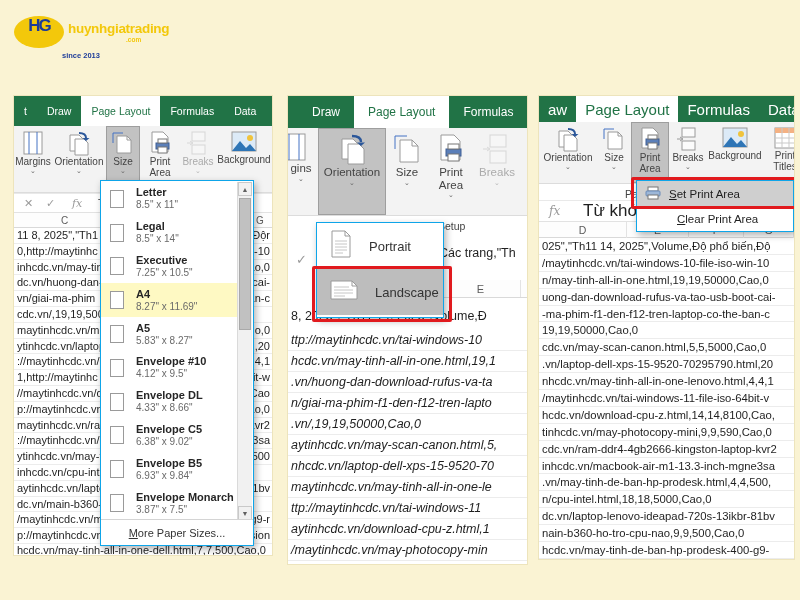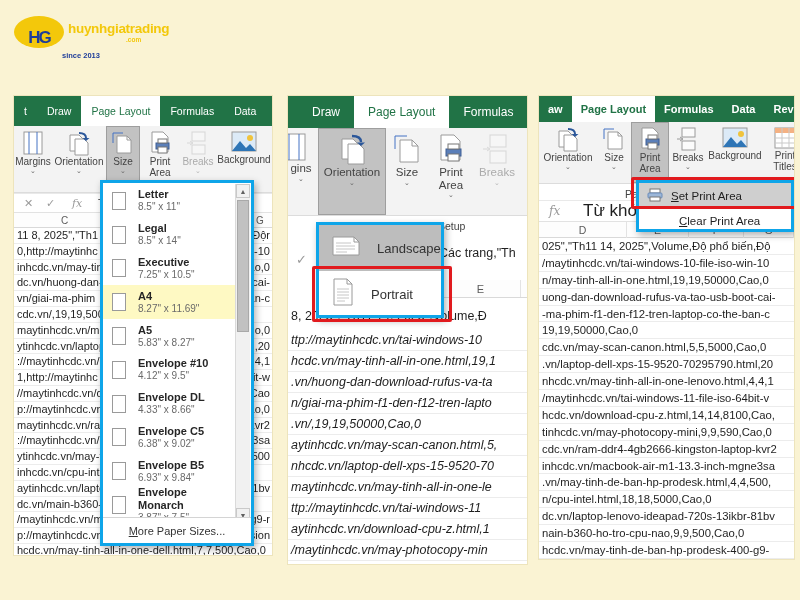--- a/index.html
+++ b/index.html
@@ -2,21 +2,21 @@
 <html><head>
 <meta charset="utf-8">
 <style>
   * { margin:0; padding:0; box-sizing:border-box; }
   html,body { width:800px; height:600px; }
   body { position:relative; background:#FAF3D3; font-family:"Liberation Sans",sans-serif; overflow:hidden; }
 
   
   .logo { position:absolute; left:14px; top:12px; width:160px; height:52px; }
   .logo-oval { position:absolute; left:0; top:4px; width:50px; height:32px; background:#F3C80B;
-               border-radius:50%; display:flex; align-items:flex-end; justify-content:center; }
+               border-radius:50%; display:flex; align-items:flex-start; justify-content:center; }
   .logo-oval span { color:#1D3C99; font-weight:900; font-size:17px; letter-spacing:-2px; }
   .logo-brand { position:absolute; left:54px; top:9px; color:#F3C80B; font-weight:800; font-size:13.5px; letter-spacing:-0.3px; }
   .logo-suffix { position:absolute; left:112px; top:24px; color:#F3C80B; font-weight:700; font-size:6.5px; }
   .logo-tagline { position:absolute; left:4px; top:39px; color:#1D3C99; font-weight:700; font-size:7.5px;padding-left:44px; }
 
   
   .panel { position:absolute; background:#fff; border:1px solid #EDE4BC; overflow:hidden; }
   #panel-size      { left:13px;  top:95px; width:260px; height:461px; }
   #panel-orient    { left:287px; top:95px; width:241px; height:470px; }
   #panel-printarea { left:538px; top:95px; width:257px; height:465px; }
@@ -42,21 +42,21 @@
 
   .hdr-row { position:absolute; background:#FDFDFD; border-bottom:1px solid #D9D9D9; color:#5A5A5A; }
   .hdr-cell { position:absolute; top:0; bottom:0; display:flex; align-items:center; justify-content:center; border-right:1px solid #E3E3E3; }
 
   .rows { position:absolute; left:0; right:0; overflow:hidden; }
   .xrow { position:relative; border-bottom:1px solid #ECECEC; color:#1F1F1F; white-space:nowrap; overflow:hidden; }
   .xrow .xl { position:absolute; left:3px; top:0; }
   .xrow .xr { position:absolute; right:2px; top:0; }
 
   
-  .menu { position:absolute; background:#fff; border:3px solid #0ea5e9; box-shadow:2px 3px 7px rgba(0,0,0,.3); z-index:5; }
+  .menu { position:absolute; background:#fff; border:1px solid #0ea5e9; box-shadow:2px 3px 7px rgba(0,0,0,.3); z-index:5; }
   .accel { display:block; }
   .accel::first-letter { text-decoration:underline; }
 
   
   .size-item { display:flex; align-items:center; height:33.8px; padding-left:9px; position:relative; }
   .size-item.selected { background:#fef9c3; }
   .paper-box { width:14px; height:18px; background:#fff; border:1px solid #9a9a9a; flex:0 0 auto; }
   .size-text { margin-left:12px; }
   .size-name { font-weight:700; font-size:11px; color:#262626; line-height:13px; }
   .size-dims { font-size:10px; color:#6a6a6a; line-height:12px; }
@@ -82,21 +82,21 @@
 
   
   #panel-size .tabbar { height:30px; font-size:10.5px; }
   #panel-size .tab { padding:0 10px; }
   #panel-size .ribbon { top:30px; height:67px; font-size:10px; }
   #panel-size .xrow { height:15.8px; line-height:15.8px; font-size:11px; }
   #panel-orient .tabbar { height:32px; font-size:12px; }
   #panel-orient .tab { padding:0 14px; }
   #panel-orient .ribbon { top:32px; height:88px; font-size:11.5px; }
   #panel-orient .xrow { height:21px; line-height:21px; font-size:12.5px;font-style:italic; }
-  #panel-printarea .tabbar { height:26px; font-size:11px;font-weight:bold; }
+  #panel-printarea .tabbar { height:26px; font-size:15px; }
   #panel-printarea .tab { padding:0 9px; }
   #panel-printarea .ribbon { top:26px; height:62px; font-size:10px; }
   #panel-printarea .xrow { height:16.9px; line-height:16.9px; font-size:11.3px; }
 
   .grouplabel { position:absolute; color:#444; font-size:10.5px; }
   .sidefrag { position:absolute; color:#1F1F1F; white-space:nowrap; }
 </style>
 </head>
 <body>
 
@@ -520,47 +520,47 @@
       <div class="xrow">
         <span class="xl">aytinhcdc.vn/download-cpu-z.html,1</span>
       </div>
 
       <div class="xrow">
         <span class="xl">/maytinhcdc.vn/may-photocopy-min</span>
       </div>
     </div>
 
   <div class="menu" style="left:28px; top:126px; width:128px; height:96px;">
-    <div class="or-item selected">
-      <span><svg width="30" height="24">
-            <path d="M2 3 h21 l5 5 v13 h-26 z" fill="#fff" stroke="#9a9a9a"></path>
-            <path d="M23 3 v5 h5" fill="none" stroke="#9a9a9a"></path>
-            <g stroke="#C6C6C6">
-              <line x1="5" y1="9" x2="20" y2="9"></line>
-              <line x1="5" y1="12" x2="24" y2="12"></line>
-              <line x1="5" y1="15" x2="24" y2="15"></line>
-              <line x1="5" y1="18" x2="16" y2="18"></line>
-            </g>
-          </svg></span>
-      <span class="olabel">Landscape</span>
-    </div>
     <div class="or-item">
       <span><svg width="24" height="30">
             <path d="M3 2 h13 l5 5 v21 h-18 z" fill="#fff" stroke="#9a9a9a"></path>
             <path d="M16 2 v5 h5" fill="none" stroke="#9a9a9a"></path>
             <g stroke="#C6C6C6">
               <line x1="6" y1="12" x2="18" y2="12"></line>
               <line x1="6" y1="15" x2="18" y2="15"></line>
               <line x1="6" y1="18" x2="18" y2="18"></line>
               <line x1="6" y1="21" x2="18" y2="21"></line>
               <line x1="6" y1="24" x2="14" y2="24"></line>
             </g>
           </svg></span>
       <span class="olabel">Portrait</span>
     </div>
+    <div class="or-item selected">
+      <span><svg width="30" height="24">
+            <path d="M2 3 h21 l5 5 v13 h-26 z" fill="#fff" stroke="#9a9a9a"></path>
+            <path d="M23 3 v5 h5" fill="none" stroke="#9a9a9a"></path>
+            <g stroke="#C6C6C6">
+              <line x1="5" y1="9" x2="20" y2="9"></line>
+              <line x1="5" y1="12" x2="24" y2="12"></line>
+              <line x1="5" y1="15" x2="24" y2="15"></line>
+              <line x1="5" y1="18" x2="16" y2="18"></line>
+            </g>
+          </svg></span>
+      <span class="olabel">Landscape</span>
+    </div>
   </div>
   <div class="redbox" style="left:24px; top:170px; width:140px; height:56px;"></div>
 </div>
 
 <div class="panel" id="panel-printarea">
   <div class="tabbar">
     <div class="tab">aw</div>
     <div class="tab active">Page Layout</div>
     <div class="tab">Formulas</div>
     <div class="tab">Data</div>

